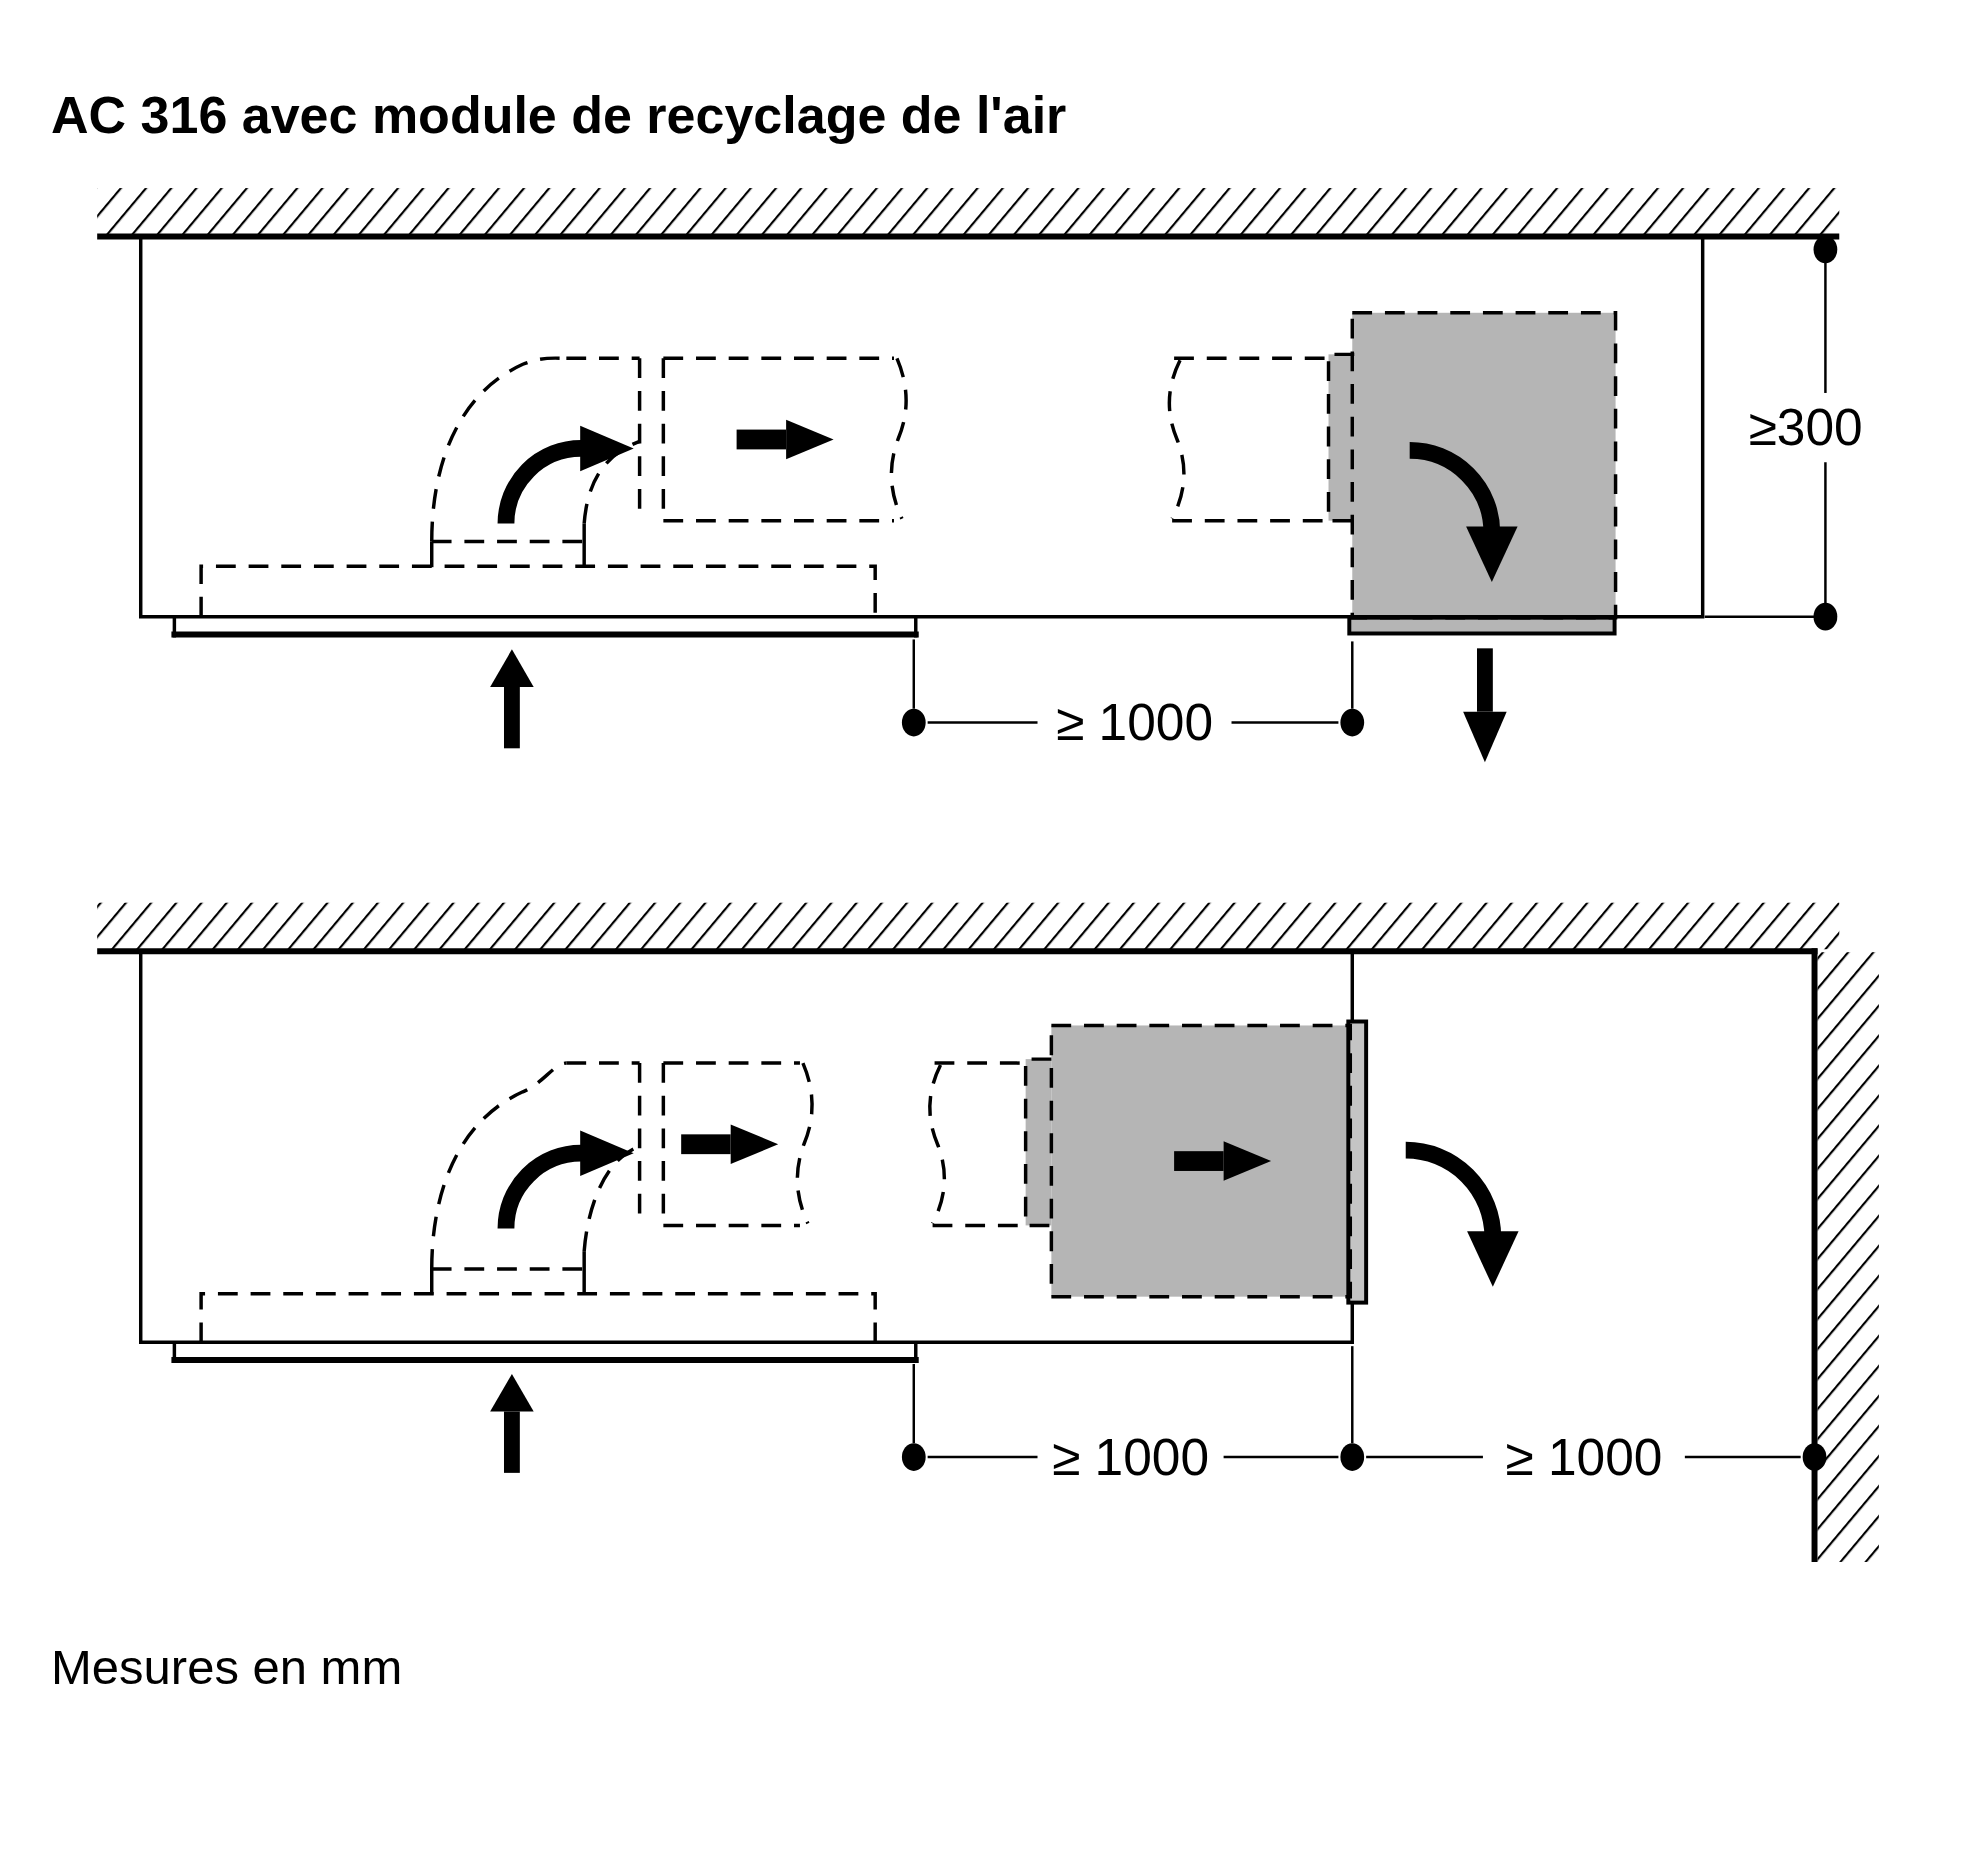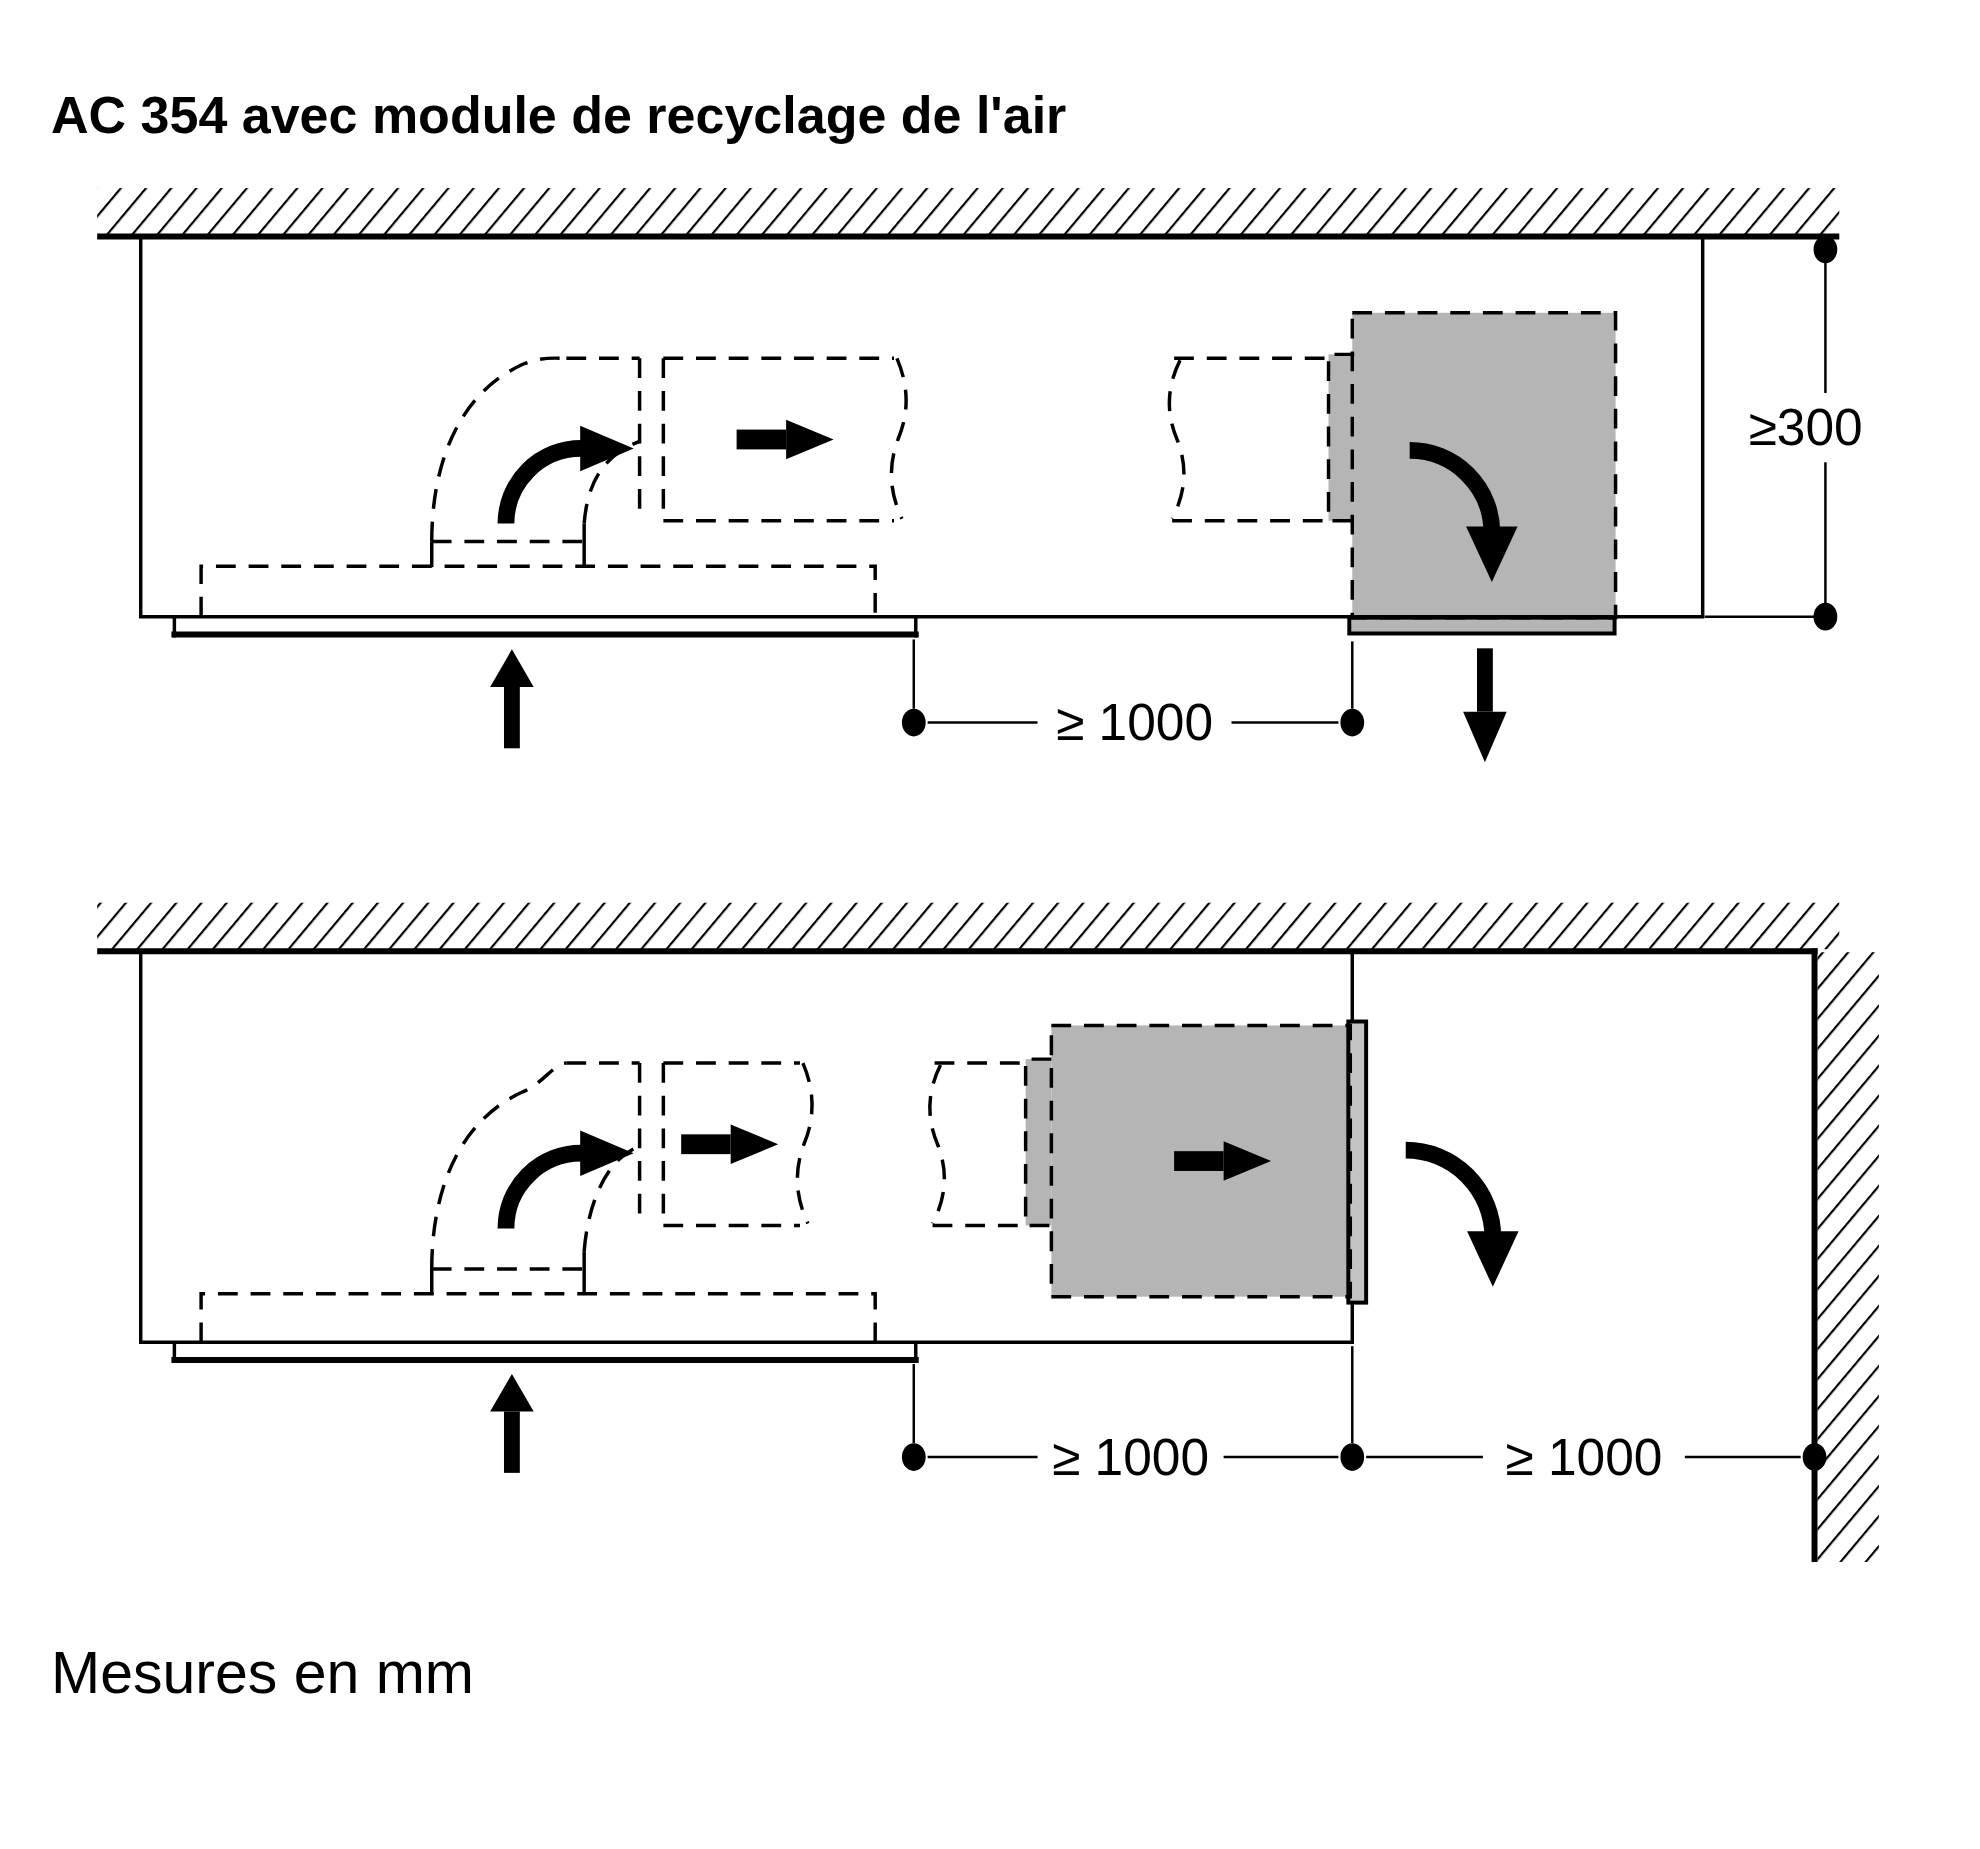--- a/index.html
+++ b/index.html
@@ -5,37 +5,37 @@
   html,body{margin:0;padding:0;background:#ffffff;}
   .page{
     position:relative;width:1980px;height:1849px;background:#ffffff;
     font-family:"Liberation Sans","DejaVu Sans",sans-serif;color:#000;overflow:hidden;
   }
   .title{
     position:absolute;left:51px;top:85px;font-size:52px;font-weight:700;
     letter-spacing:0;white-space:nowrap;
   }
   .units{
-    position:absolute;left:51px;top:1639px;font-size:59px;font-weight:400;white-space:nowrap;
+    position:absolute;left:51px;top:1639px;font-size:49px;font-weight:400;white-space:nowrap;
   }
   svg.diagram{position:absolute;left:0;top:0;}
   .ln{stroke:#000;fill:none;stroke-width:3.5;}
   .ln6{stroke:#000;fill:none;stroke-width:6;}
   .dash{stroke:#000;fill:none;stroke-width:3.5;stroke-dasharray:20 13;}
   .dim{stroke:#000;fill:none;stroke-width:2.5;}
   .blk{fill:#000;stroke:none;}
   .arc{stroke:#000;fill:none;stroke-width:17;}
   .dimtext{font-family:"Liberation Sans","DejaVu Sans",sans-serif;font-size:52px;fill:#000;}
 </style>
 </head>
 <body>
 
 <div class="page">
 
-  <div class="title">AC 354 avec module de recyclage de l'air</div>
+  <div class="title">AC 316 avec module de recyclage de l'air</div>
 
   <svg class="diagram" width="1980" height="1849" viewBox="0 0 2000 1868">
     <defs>
       <pattern id="hatch" patternUnits="userSpaceOnUse" width="40" height="19.5" patternTransform="rotate(-50)">
         <line x1="-10" y1="0" x2="50" y2="0" stroke="#000" stroke-width="4.5"></line>
       </pattern>
     </defs>
 
     <g>
 

